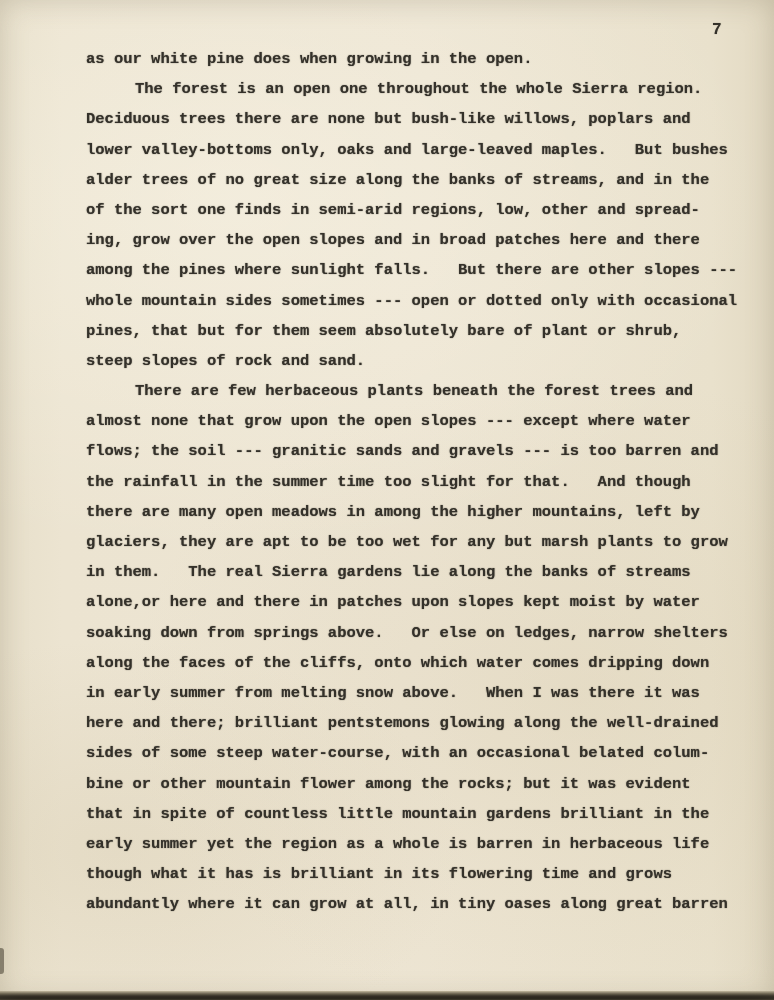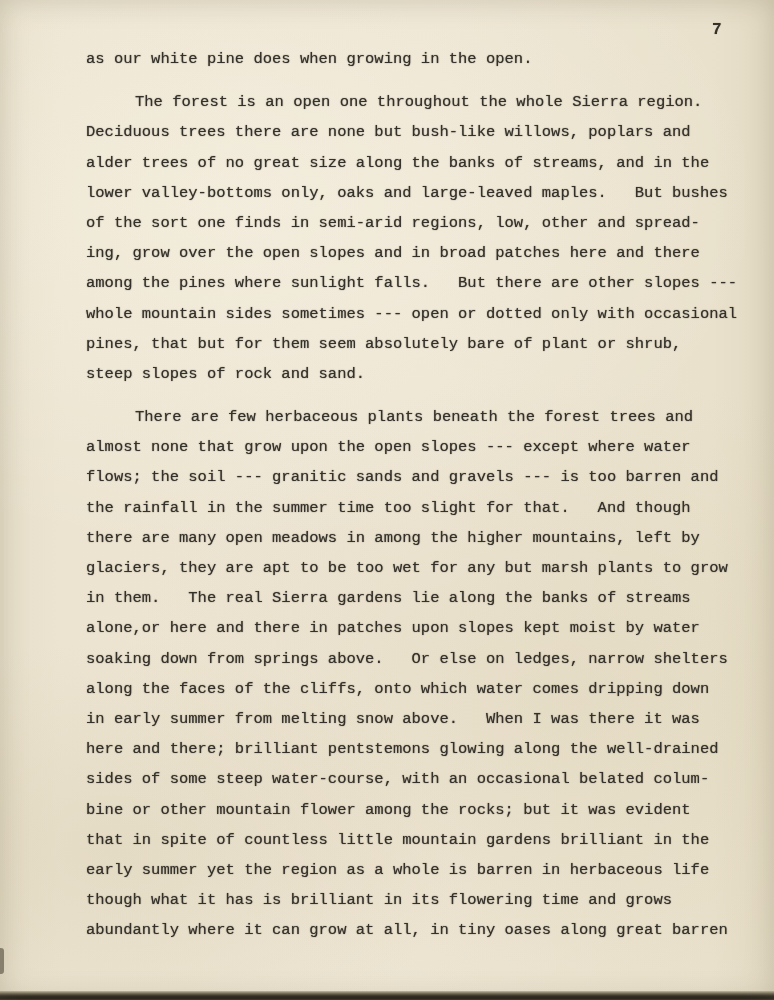--- a/index.html
+++ b/index.html
@@ -42,26 +42,25 @@
     top: 44px;
     left: 86px;
     width: 650px;
   }
   .line {
     white-space: pre;
     font-size: 15.5px;
     line-height: 30.2px;
     height: 30.2px;
     letter-spacing: 0px;
-    font-weight: normal;
+    font-weight: bold;
     text-shadow: 0 0 1px rgba(43,39,32,0.6), 0 0 2px rgba(43,39,32,0.15);
   }
   .line.indent {
     text-indent: 49px;
-    margin-top: 13px;
   }
   .bottom-edge {
     position: absolute;
     left: 0;
     bottom: 0;
     width: 774px;
     height: 9px;
     background: linear-gradient(#c9bfa5 0%, #6d6553 30%, #2e2a22 55%, #1f1c16 80%, #3a352b 100%);
   }
   .left-edge-mark {
@@ -77,22 +76,22 @@
 </head>
 <body>
 
 <div class="page">
   <div class="page-number">7</div>
 
   <div class="text-body">
       <div class="line">as our white pine does when growing in the open.</div>
       <div class="line indent">The forest is an open one throughout the whole Sierra region.</div>
       <div class="line">Deciduous trees there are none but bush-like willows, poplars and</div>
+      <div class="line">lower valley-bottoms only, oaks and large-leaved maples.   But bushes</div>
       <div class="line">alder trees of no great size along the banks of streams, and in the</div>
-      <div class="line">lower valley-bottoms only, oaks and large-leaved maples.   But bushes</div>
       <div class="line">of the sort one finds in semi-arid regions, low, other and spread-</div>
       <div class="line">ing, grow over the open slopes and in broad patches here and there</div>
       <div class="line">among the pines where sunlight falls.   But there are other slopes ---</div>
       <div class="line">whole mountain sides sometimes --- open or dotted only with occasional</div>
       <div class="line">pines, that but for them seem absolutely bare of plant or shrub,</div>
       <div class="line">steep slopes of rock and sand.</div>
       <div class="line indent">There are few herbaceous plants beneath the forest trees and</div>
       <div class="line">almost none that grow upon the open slopes --- except where water</div>
       <div class="line">flows; the soil --- granitic sands and gravels --- is too barren and</div>
       <div class="line">the rainfall in the summer time too slight for that.   And though</div>

